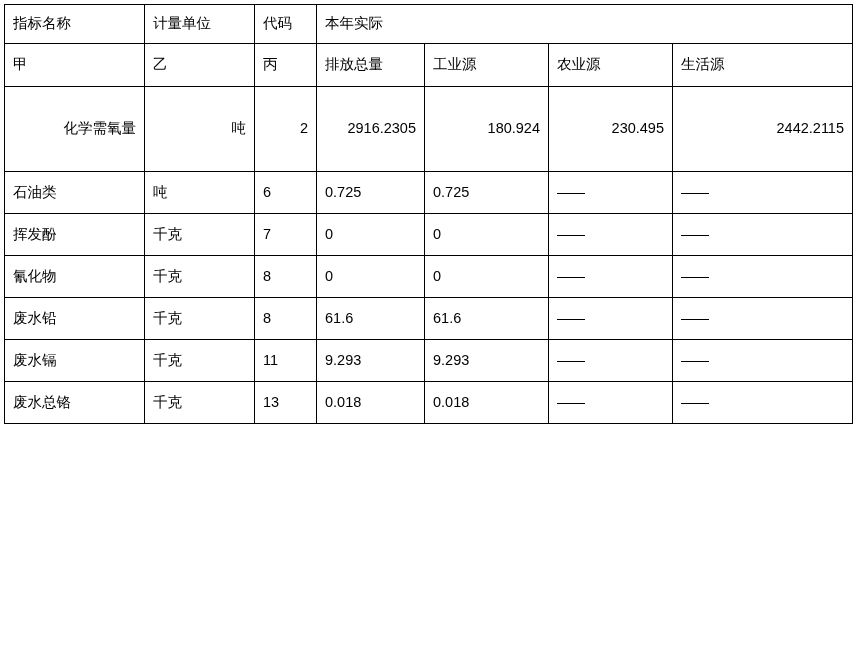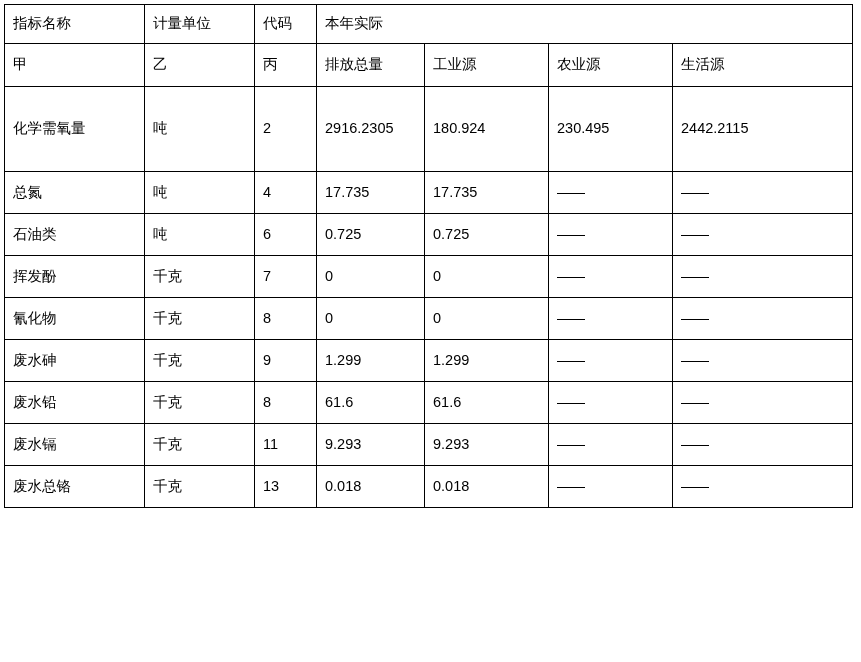--- a/index.html
+++ b/index.html
@@ -37,21 +37,21 @@
   col.c0 { width: 140px; }
   col.c1 { width: 110px; }
   col.c2 { width: 62px; }
   col.c3 { width: 108px; }
   col.c4 { width: 124px; }
   col.c5 { width: 124px; }
   col.c6 { width: 180px; }
 
   tr.r-head td { height: 26px; }
   tr.r-sub td { height: 30px; }
-  tr.r-tall td { height: 72px; }
+  tr.r-tall td { height: 72px; text-align: right; }
   tr.r-norm td { height: 29px; }
 
   .dash {
     display: inline-block;
     letter-spacing: -1px;
   }
 </style>
 </head>
 <body>
 
@@ -87,29 +87,20 @@
         <td>化学需氧量</td>
         <td>吨</td>
         <td>2</td>
         <td>2916.2305</td>
         <td>180.924</td>
         <td>230.495</td>
         <td>2442.2115</td>
       </tr>
 
 
-      <tr class="r-norm">
-        <td>总氮</td>
-        <td>吨</td>
-        <td>4</td>
-        <td>17.735</td>
-        <td>17.735</td>
-        <td><span class="dash">——</span></td>
-        <td><span class="dash">——</span></td>
-      </tr>
 
 
       <tr class="r-norm">
         <td>石油类</td>
         <td>吨</td>
         <td>6</td>
         <td>0.725</td>
         <td>0.725</td>
         <td><span class="dash">——</span></td>
         <td><span class="dash">——</span></td>
@@ -128,29 +119,20 @@
       <tr class="r-norm">
         <td>氰化物</td>
         <td>千克</td>
         <td>8</td>
         <td>0</td>
         <td>0</td>
         <td><span class="dash">——</span></td>
         <td><span class="dash">——</span></td>
       </tr>
 
-      <tr class="r-norm">
-        <td>废水砷</td>
-        <td>千克</td>
-        <td>9</td>
-        <td>1.299</td>
-        <td>1.299</td>
-        <td><span class="dash">——</span></td>
-        <td><span class="dash">——</span></td>
-      </tr>
 
       <tr class="r-norm">
         <td>废水铅</td>
         <td>千克</td>
         <td>8</td>
         <td>61.6</td>
         <td>61.6</td>
         <td><span class="dash">——</span></td>
         <td><span class="dash">——</span></td>
       </tr>

